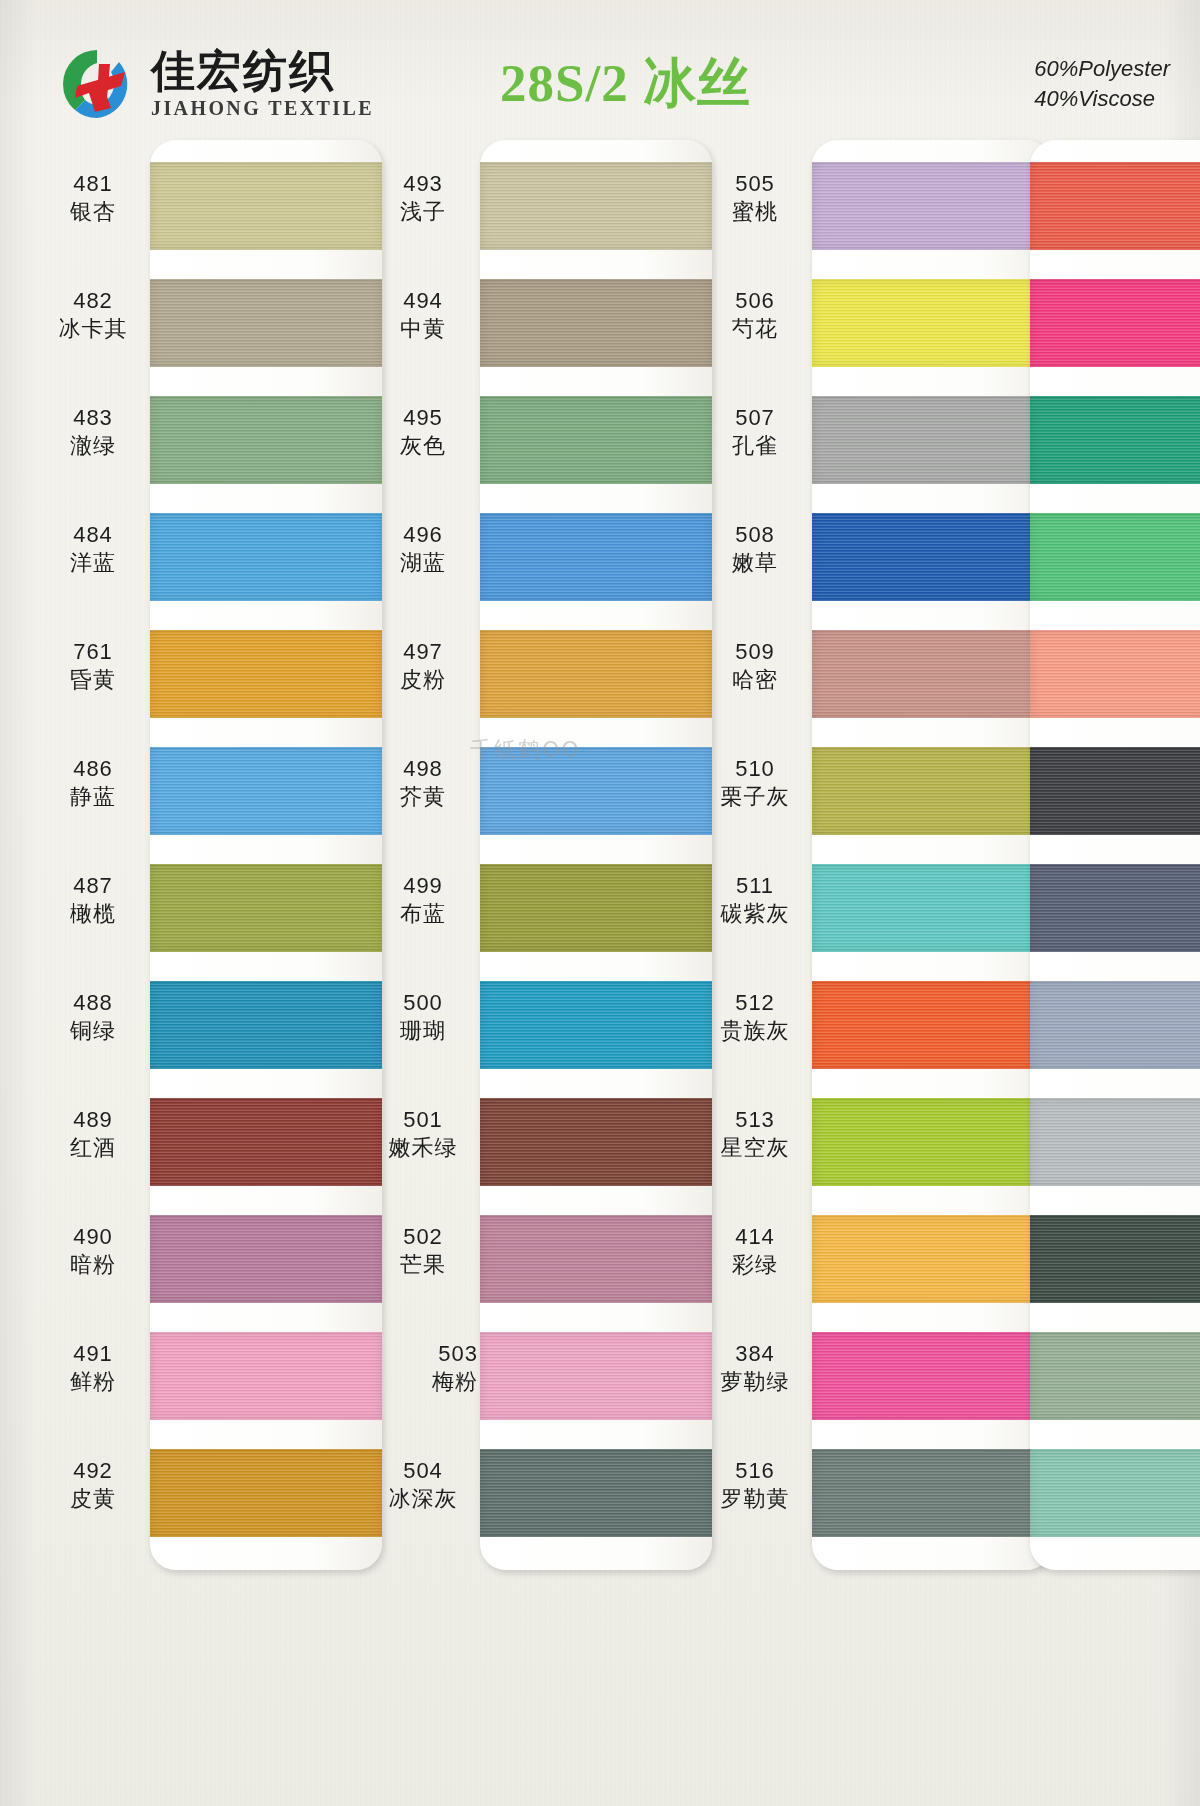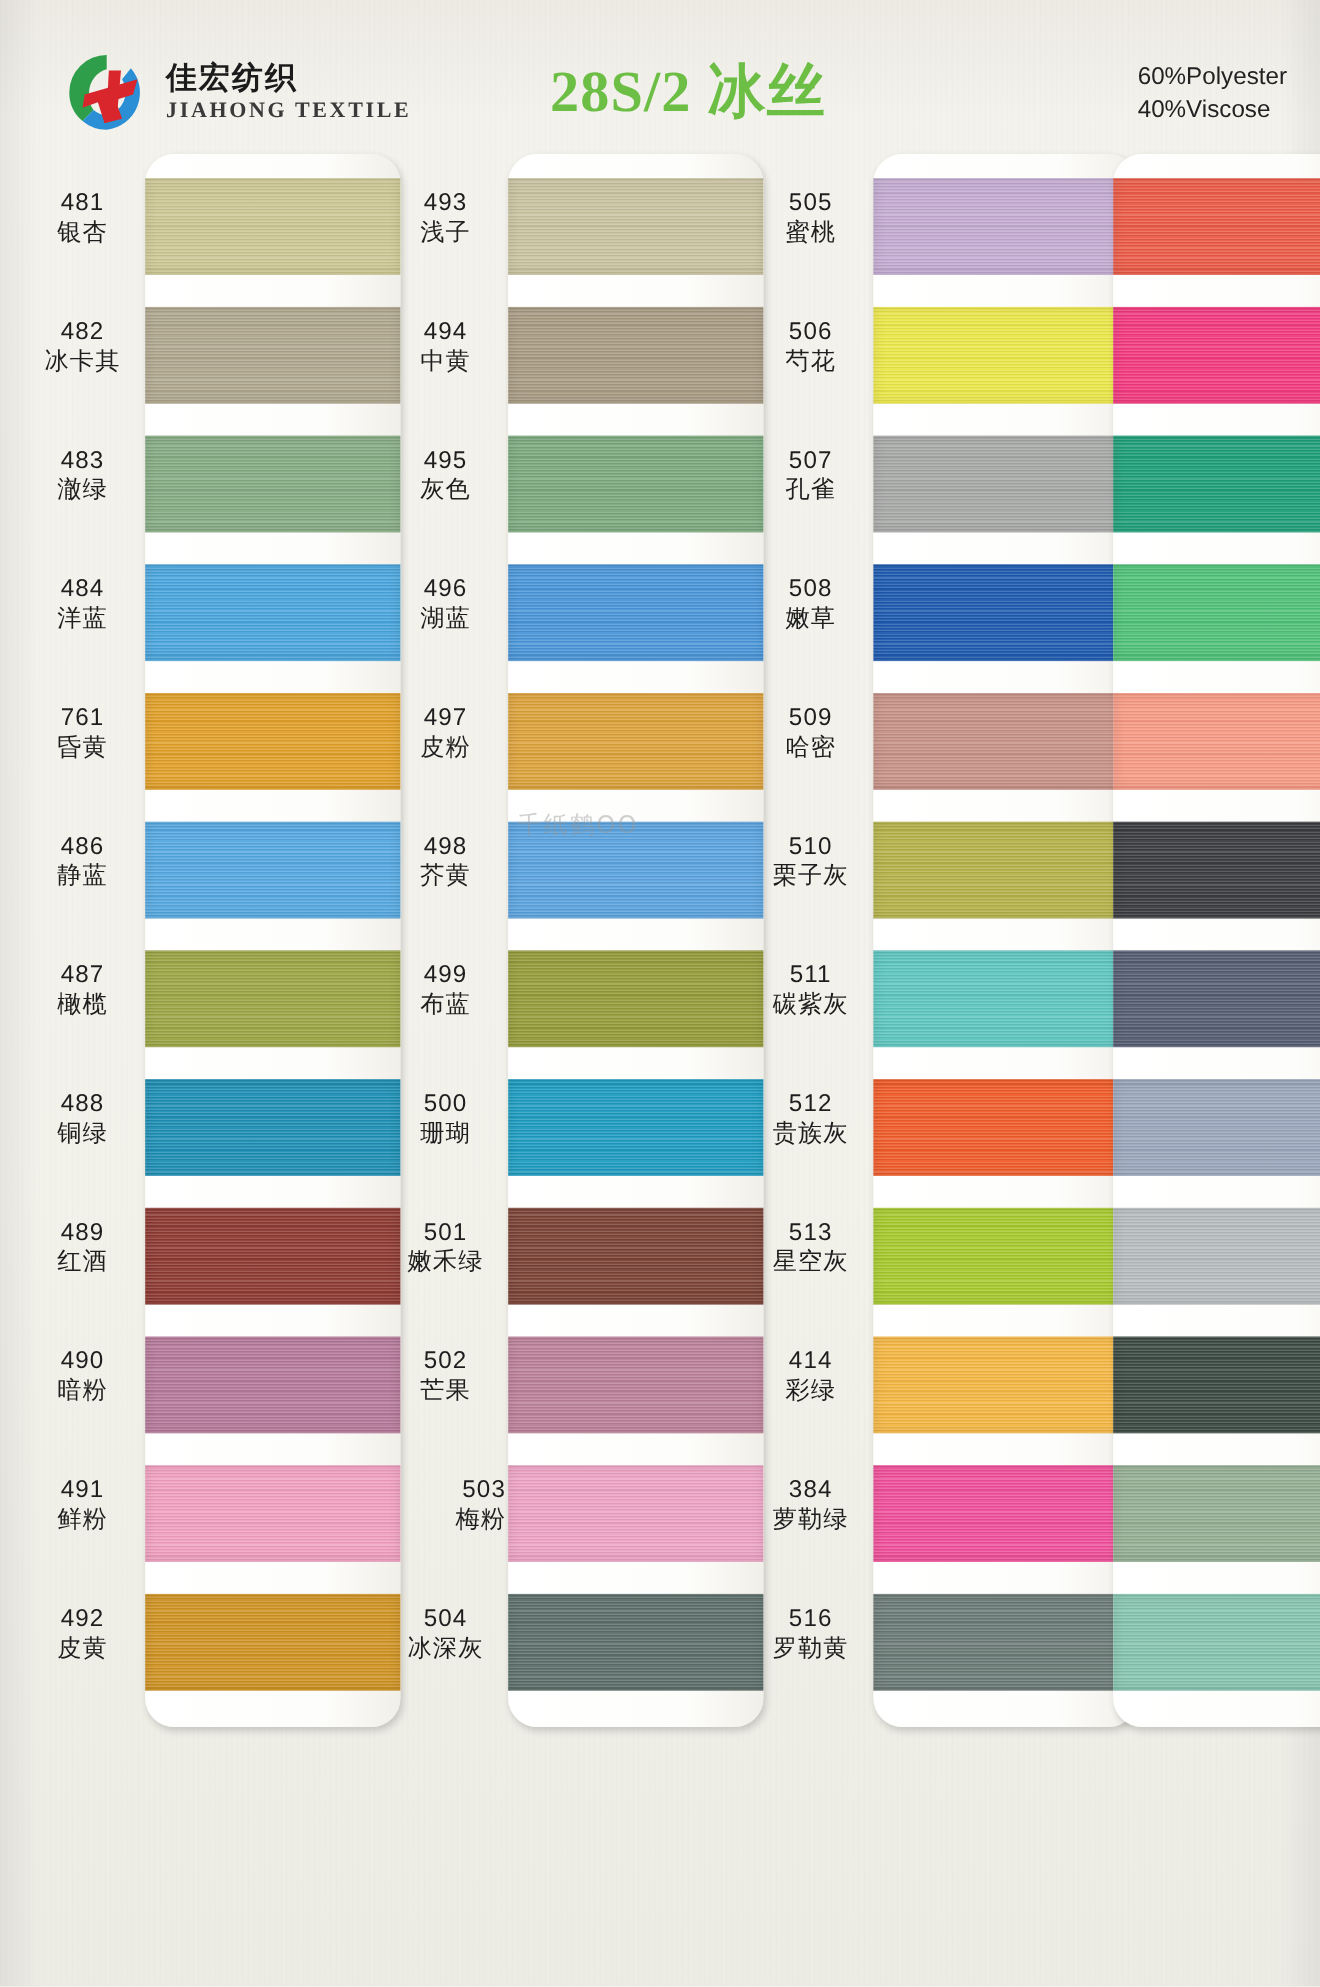--- a/index.html
+++ b/index.html
@@ -27,42 +27,42 @@
   }
   .logo-wrap{
     position:absolute; left:55px; top:42px;
     display:flex; align-items:center; gap:12px;
   }
   .logo-mark{ position:relative; width:84px; height:84px; }
   .logo-mark svg{ display:block; }
   .logo-text{ display:flex; flex-direction:column; justify-content:center; }
   .logo-cn{
     font-family:"DejaVu Sans", sans-serif;
-    font-size:28px; font-weight:bold; letter-spacing:2px;
+    font-size:44px; font-weight:bold; letter-spacing:2px;
     color:#1b1b1b; line-height:1.05;
   }
   .logo-en{
     font-family:"Liberation Serif", serif;
     font-size:20px; font-weight:bold; letter-spacing:2.4px;
     color:#3a3a3a; margin-top:3px;
   }
   .title{
     position:absolute; left:500px; top:48px;
     font-family:"Liberation Serif", serif;
     font-size:53px; font-weight:bold; color:#6cbe45;
     letter-spacing:1px; white-space:nowrap;
   }
   .composition{
     position:absolute; right:30px; top:54px;
-    text-align:left; font-size:22px; color:#222; line-height:1.35;
+    text-align:left; font-size:22px; color:#222; line-height:1.35;font-style:italic;
   }
 
   
   .columns{
-    position:absolute; left:0; top:140px; width:1048px; height:1666px;
+    position:absolute; left:18px; top:140px; width:1048px; height:1666px;
   }
   .column{
     position:absolute; top:0; width:330px; height:1500px;
   }
   .col1{ left:20px; }
   .col2{ left:350px; }
   .col3{ left:682px; }
 
   .labels{
     position:absolute; left:0; top:0; width:110px; height:1430px;

